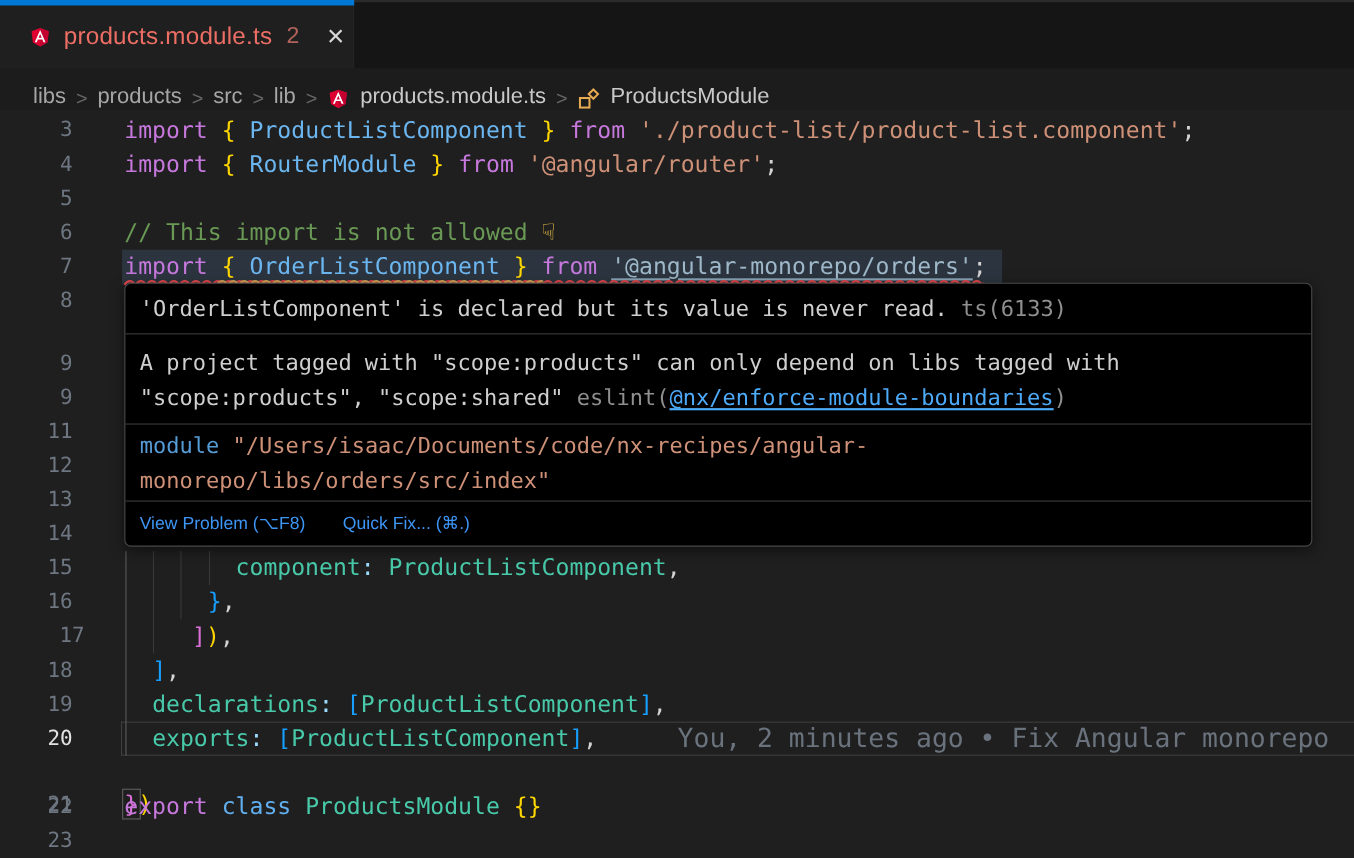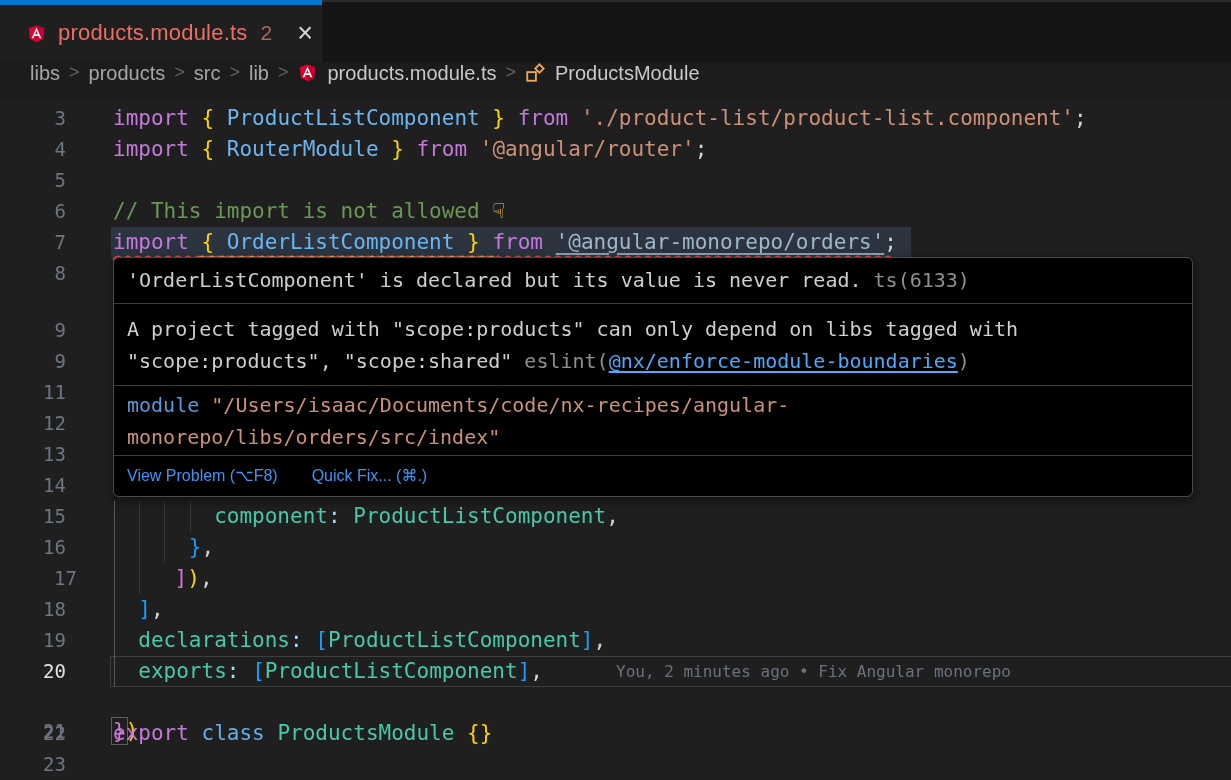--- a/index.html
+++ b/index.html
@@ -11,21 +11,21 @@
   .tab{position:absolute;left:0;top:0;width:322px;height:62px;background:#1f1f1f;
        display:flex;align-items:center;gap:11px;padding-left:26px;box-sizing:border-box;
        border-right:1px solid #252525;cursor:pointer;}
   .tab-accent{position:absolute;left:0;top:-2px;width:322px;height:5px;background:#0078D4;}
   .icon-ng{width:24px;height:24px;display:inline-block;flex:0 0 auto;}
   .tab-label{font-size:22px;color:#EC6E64;letter-spacing:.2px;}
   .tab-badge{font-size:21px;color:#B2635B;margin-left:2px;}
   .tab-close{font-size:27px;color:#d8d8d8;margin-left:14px;line-height:1;cursor:pointer;}
   
   .breadcrumbs{position:absolute;left:0;top:62px;width:100%;height:38px;background:#1c1c1c;
-               display:flex;align-items:flex-start;gap:9px;padding-left:30px;box-sizing:border-box;
+               display:flex;align-items:flex-end;gap:9px;padding-left:30px;box-sizing:border-box;
                font-size:20px;color:#9d9d9d;}
   .bitem{color:#a6a6a6;cursor:pointer;}
   .bitem.bright{color:#c9c9c9;}
   .bsep{color:#666;font-size:18px;}
   .icon-slot{width:21px;height:21px;display:inline-flex;}
   .icon-slot svg{width:100%;height:100%;}
   
   .editor{position:absolute;left:0;top:100px;width:100%;height:680px;background:#1f1f1f;}
   .crow{position:absolute;left:0;width:100%;height:31px;}
   .ln{position:absolute;left:0;top:0;width:66px;text-align:right;
@@ -38,21 +38,21 @@
   .tk-b1{color:#FFD700}.tk-b2{color:#DA70D6}.tk-b3{color:#179FFF}
   .tk-b2m{color:#DA70D6;outline:1px solid #5f5f5f;outline-offset:1px;}
   .tk-str{color:#CE9178}
   .tk-strl{color:#9EB8C9;text-decoration:underline;text-underline-offset:4px;text-decoration-color:#8ba8bb;}
   .tk-cmt{color:#6A9955}.tk-fg{color:#D4D4D4}
   .tk-emo{color:#F5C84C;font-family:"DejaVu Sans",sans-serif;}
   .line-hl{position:absolute;left:111px;top:0;width:800px;height:31px;background:rgba(82,115,150,.27);}
   .curbox{position:absolute;left:110px;right:0;top:0;height:31px;box-sizing:border-box;
           border-top:1px solid #3e3e3e;border-bottom:1px solid #3e3e3e;border-left:1px solid #3e3e3e;}
   .blame{position:absolute;left:616px;top:0;font-family:"DejaVu Sans Mono",monospace;
-         font-size:16px;line-height:31px;color:#6a737d;white-space:pre;}
+         font-size:24px;line-height:31px;color:#6a737d;white-space:pre;}
   .iguide{position:absolute;width:1px;background:#383838;}
   .iguide.active{background:#5a5a5a;}
   .squiggle{position:absolute;height:10px;z-index:2;}
   
   .hover{position:absolute;left:113px;top:157px;width:1080px;background:#000000;
          border:1px solid #4a4a4a;border-radius:6px;box-sizing:border-box;z-index:10;
          box-shadow:0 3px 12px rgba(0,0,0,.5);}
   .hsec{font-family:"DejaVu Sans Mono",monospace;font-size:20px;line-height:32px;color:#cccccc;
         padding:6px 44px 7px 13px;border-bottom:1px solid #3c3c3c;overflow-wrap:normal;word-break:normal;}
   .hsec1{padding:6px 44px 7px 13px;}

